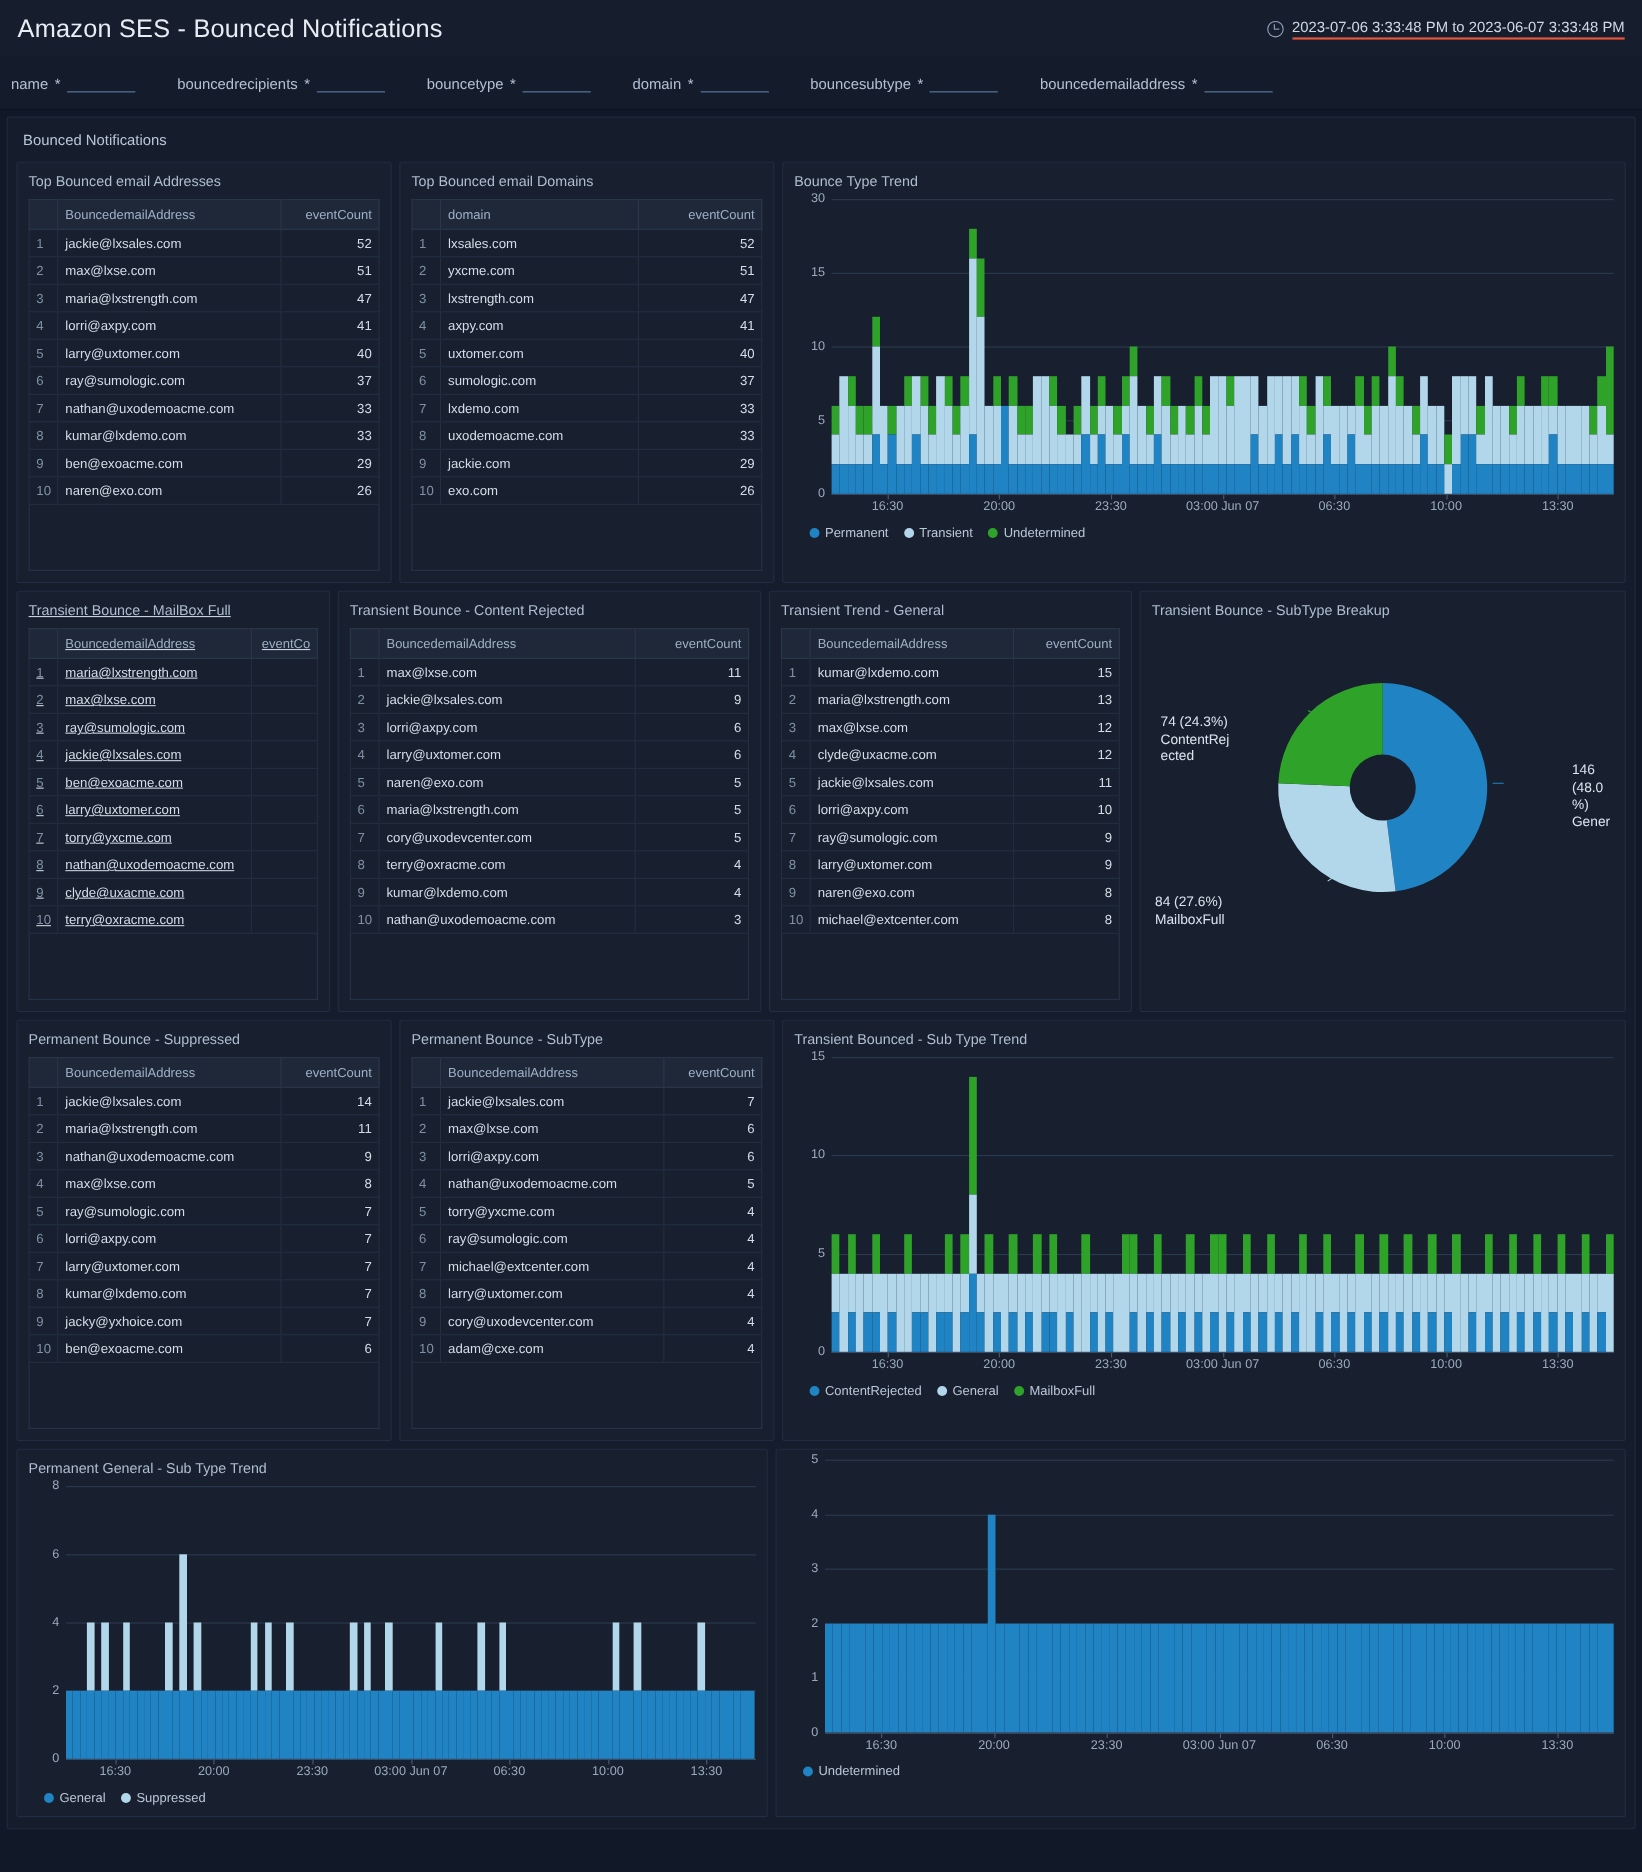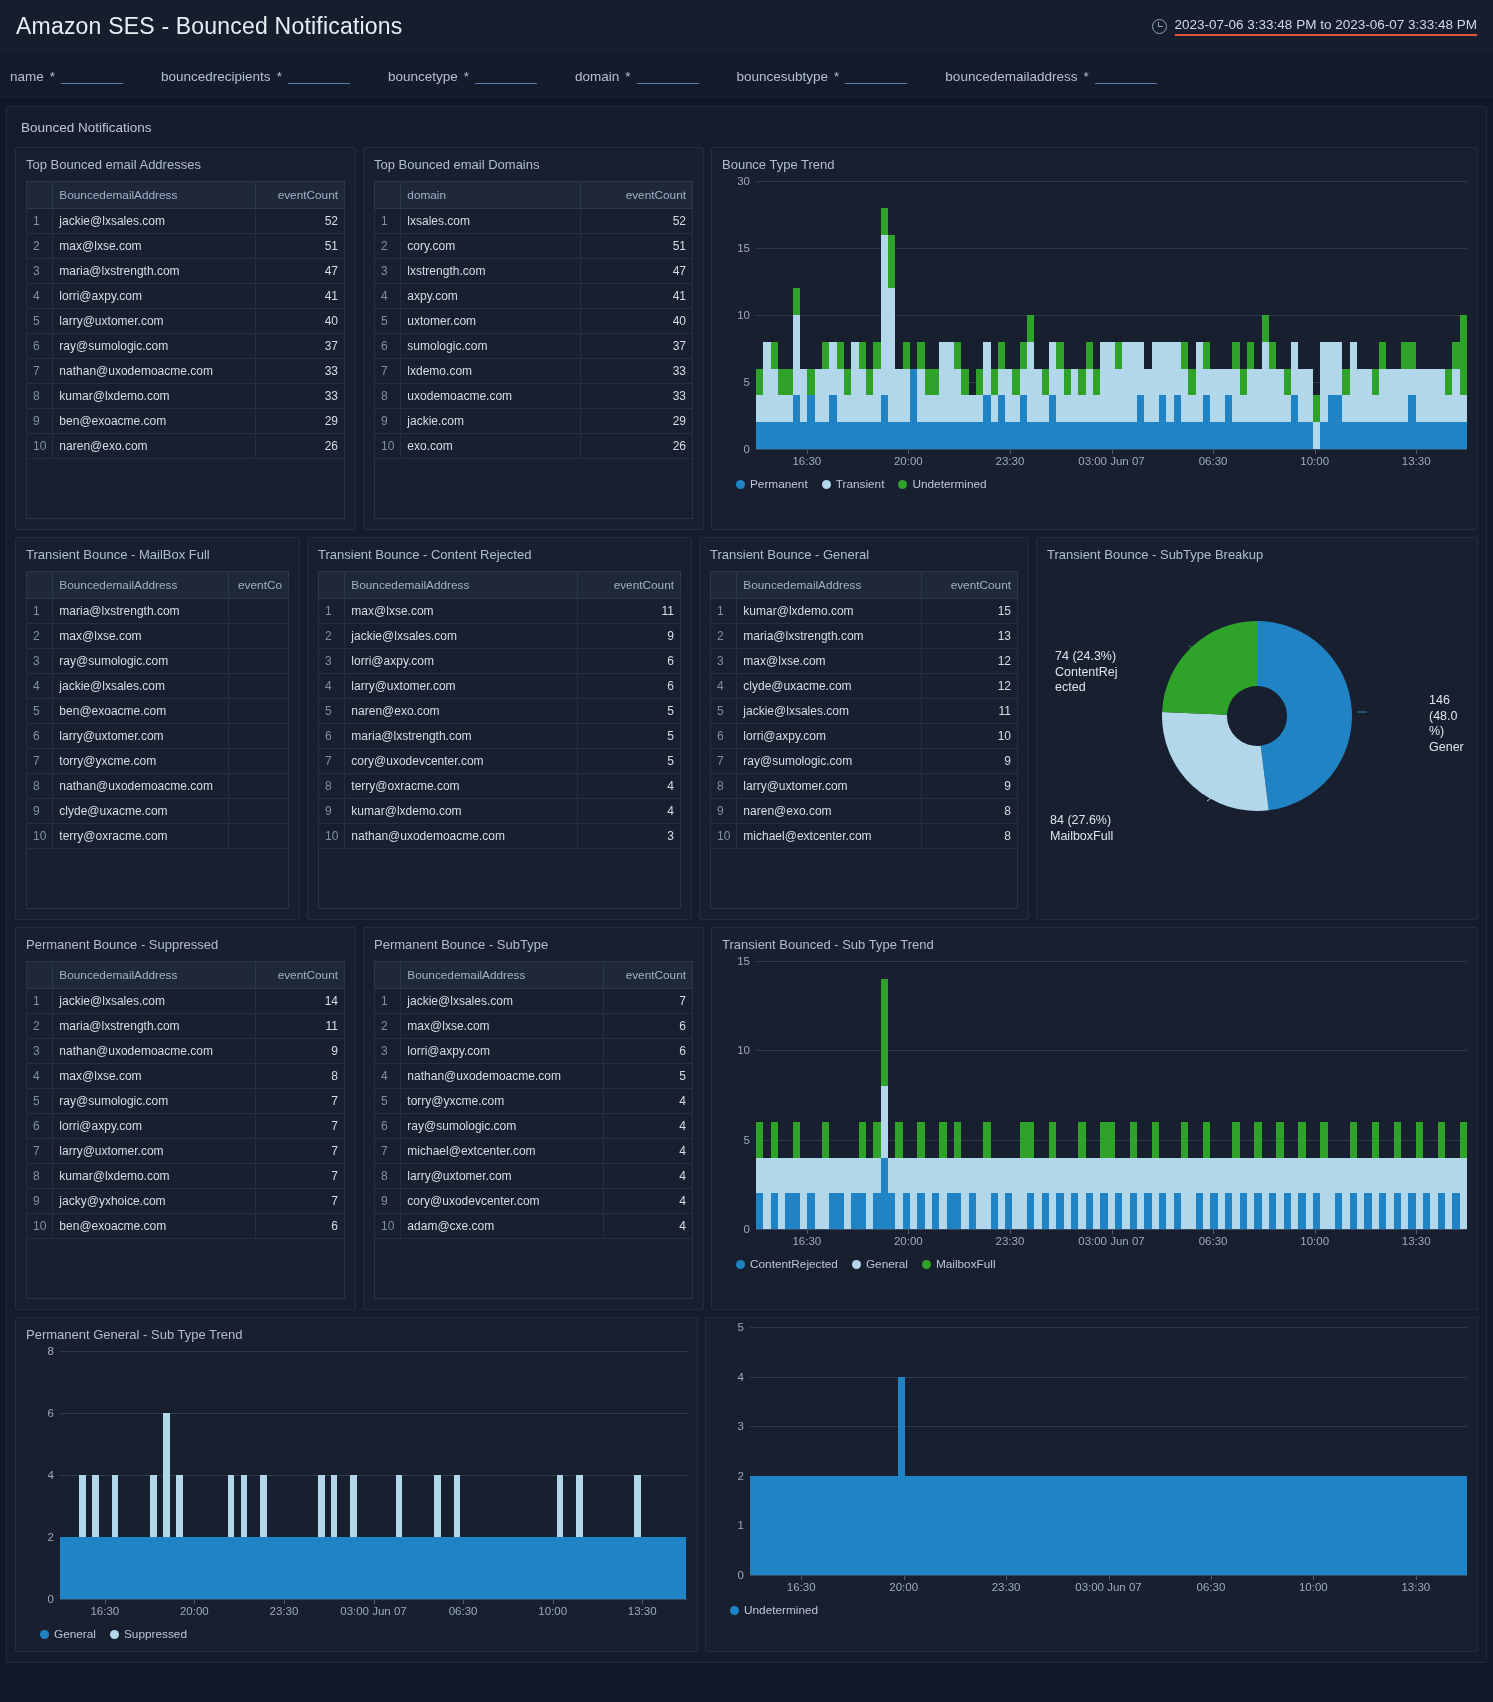--- a/index.html
+++ b/index.html
@@ -213,21 +213,21 @@
                 </tr>
               </thead>
               <tbody>
                 <tr>
                   <td class="idx">1</td>
                   <td>lxsales.com</td>
                   <td class="num">52</td>
                 </tr>
                 <tr>
                   <td class="idx">2</td>
-                  <td>cory.com</td>
+                  <td>yxcme.com</td>
                   <td class="num">51</td>
                 </tr>
                 <tr>
                   <td class="idx">3</td>
                   <td>lxstrength.com</td>
                   <td class="num">47</td>
                 </tr>
                 <tr>
                   <td class="idx">4</td>
                   <td>axpy.com</td>
@@ -755,21 +755,21 @@
               <div class="legend-item">
                 <span class="dot" style="background:#2fa22a;"></span>
                 <span>Undetermined</span>
               </div>
             </div>
           </div>
       </div>
     </div>
 
     <div class="row">
-      <div class="panel" style="width:285px;">
+      <div class="panel" style="width:285px;text-decoration:underline;">
         <div class="panel-title">Transient Bounce - MailBox Full</div>
         <div id="tbl-mailbox_full">
             <table class="tbl">
               <thead>
                 <tr>
                   <th class="idx"></th>
                   <th>BouncedemailAddress</th>
                   <th class="num">eventCo</th>
                 </tr>
               </thead>
@@ -892,21 +892,21 @@
                   <td>nathan@uxodemoacme.com</td>
                   <td class="num">3</td>
                 </tr>
               </tbody>
             </table>
           </div>
         <div style="height:60px;border:1px solid #273348;border-top:none;"></div>
       </div>
 
       <div class="panel" style="width:330px;">
-        <div class="panel-title">Transient Bounce - General</div>
+        <div class="panel-title">Transient Trend - General</div>
         <div id="tbl-transient_general">
             <table class="tbl">
               <thead>
                 <tr>
                   <th class="idx"></th>
                   <th>BouncedemailAddress</th>
                   <th class="num">eventCount</th>
                 </tr>
               </thead>
               <tbody>

